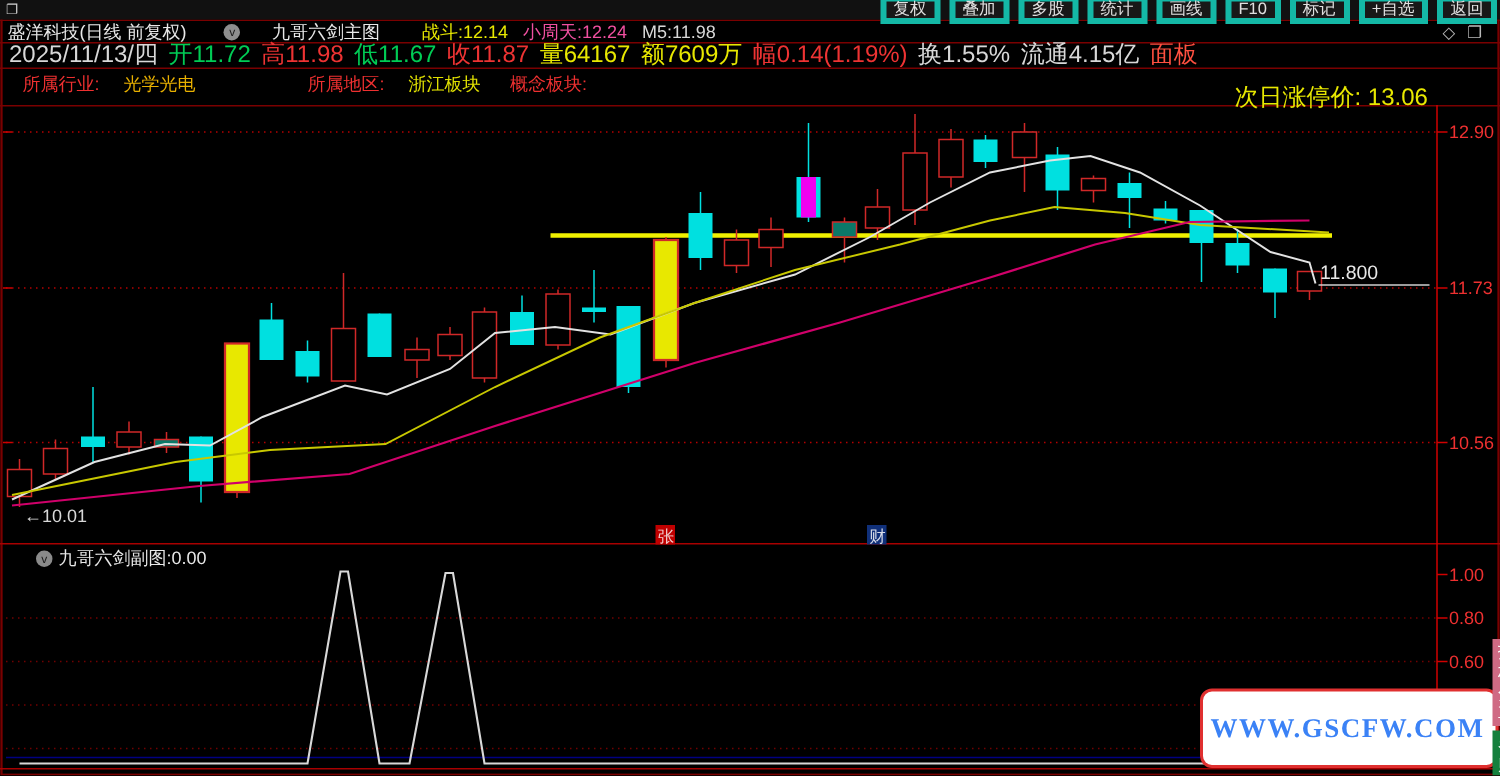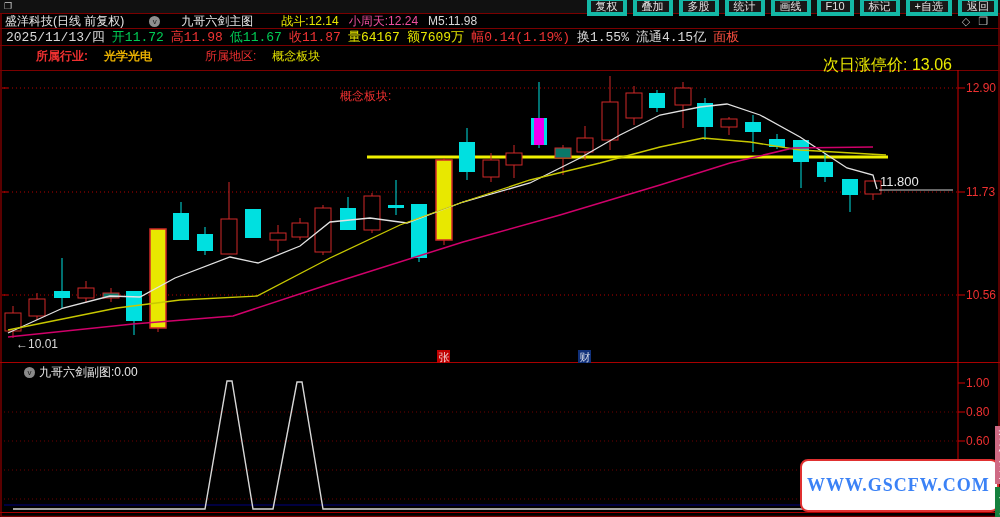--- a/index.html
+++ b/index.html
@@ -8,37 +8,37 @@
   .row{position:absolute;left:0;right:0;display:flex;align-items:center;white-space:nowrap;}
   #row1{top:0;height:13px;background:#111;z-index:4;font-size:11px;color:#d4d4d4;}
   .win-icon{margin-left:4px;font-size:9px;color:#cfcfcf;line-height:13px;}
   #menu-items{display:flex;margin-left:9px;}
   .mitem{margin-right:13px;cursor:default;}
   .mitem.active{color:#f0f000;}
   #menu-right{margin-left:auto;display:flex;margin-right:2px;}
   .mbtn{border:4px solid #14b8a6;background:#181818;color:#e0e0e0;font-size:11px;
         height:11px;line-height:11px;padding:0 5px;margin-left:6px;}
   #row2{top:14px;height:14px;font-size:12px;z-index:4;gap:18px;}
-  #row3{top:29px;height:15px;font-size:13px;z-index:4;font-family:Liberation Mono, monospace;}
+  #row3{top:29px;height:15px;font-size:16px;z-index:4;}
   #row4{top:46px;height:17px;font-size:12px;z-index:4;}
   .stock{color:#e8e8e8;margin-left:5px;}
   .circle-icon{display:inline-block;width:11px;height:11px;border-radius:50%;background:#8f8f8f;
                color:#1a1a1a;font-size:8px;line-height:11px;text-align:center;margin-left:7px;}
   .ind{color:#e8e8e8;margin-left:3px;}
   #metrics span{margin-left:10px;}
   #r2icons{margin-left:auto;margin-right:12px;color:#b8b8b8;font-size:11px;}
   #r2icons span{margin-left:8px;}
   #quote-items{display:flex;margin-left:6px;}
   #quote-items span{margin-right:7px;}
   .c-white{color:#d8d8d8;} .c-red{color:#ee3333;} .c-green{color:#00cc55;}
   .c-yellow{color:#e8e800;} .c-pink{color:#f050a0;} .c-orange{color:#ff5040;} .c-gray{color:#d8d8d8;}
   .grp{position:absolute;top:2px;display:flex;}
   .lbl{color:#ee3030;}
   .val{margin-left:16px;}
-  #grp-industry{left:36px;font-weight:bold;} #grp-region{left:205px;} #grp-concept{left:340px;margin-top:40px;}
+  #grp-industry{left:15px;} #grp-region{left:205px;} #grp-concept{left:340px;}
   .c-ind{color:#e8b000;} .c-reg{color:#e0e000;}
   #concepts{display:flex;margin-left:14px;}
   #concepts span{color:#e0e000;margin-right:7px;cursor:default;}
   #concepts span.hl{background:rgba(195,195,195,0.45);}
   #limitup{position:absolute;left:823px;top:55px;font-size:16px;color:#e8e800;z-index:4;}
   #chart{position:absolute;left:0;top:0;z-index:1;}
   #subheader{position:absolute;left:24px;top:365px;height:14px;display:flex;align-items:center;
              font-size:12px;color:#e8e8e8;z-index:4;}
   #subheader .circle-icon{margin-left:0;margin-right:4px;background:#8a8a8a;}
   #watermark{position:absolute;left:800px;top:459px;width:185px;height:49px;background:#fff;
@@ -220,21 +220,21 @@
       </div>
   </div>
 
   <div class="row" id="row4">
     <div class="grp" id="grp-industry">
       <span class="lbl">所属行业:</span>
       <span class="val c-ind">光学光电</span>
     </div>
     <div class="grp" id="grp-region">
       <span class="lbl">所属地区:</span>
-      <span class="val c-reg">概念板块</span>
+      <span class="val c-reg">浙江板块</span>
     </div>
     <div class="grp" id="grp-concept">
       <span class="lbl">概念板块:</span>
     </div>
   </div>
 
   <div id="limitup"><span>次日涨停价:</span> <span>13.06</span></div>
 
   <div id="subheader">
     <span class="circle-icon">v</span>

